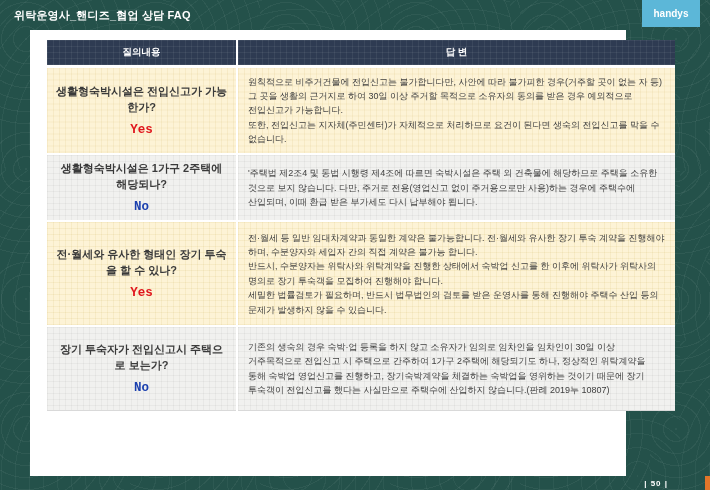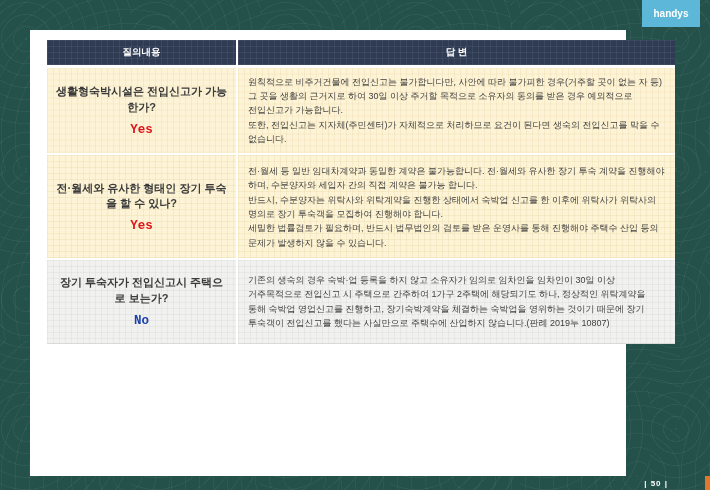--- a/index.html
+++ b/index.html
@@ -92,20 +92,21 @@
   .orange-bar {
     position:absolute; right:0; bottom:0;
     width:5px; height:14px; background:#e2762a;
   }
 </style>
 </head>
 <body>
 
 <div class="slide">
 
+  <div class="slide-title">위탁운영사_핸디즈_협업 상담 FAQ</div>
 
   <div class="logo">handys</div>
 
   <div class="card">
     <table class="faq">
       <colgroup>
           <col class="c-q">
           <col class="c-a">
         </colgroup>
       <thead>
@@ -116,20 +117,29 @@
       </thead>
       <tbody>
           <tr class="faq-row tone-yellow r-0">
     <td class="q-cell">
       <div class="q-text">생활형숙박시설은 전입신고가 가능한가?</div>
       <div class="q-verdict" style="color: rgb(224, 21, 28);">Yes</div>
     </td>
     <td class="a-cell">
       <div class="a-text">원칙적으로 비주거건물에 전입신고는 불가합니다만, 사안에 따라 불가피한 경우(거주할 곳이 없는 자 등) 그 곳을 생활의 근거지로 하여 30일 이상 주거할 목적으로 소유자의 동의를 받은 경우 예외적으로 전입신고가 가능합니다.
 또한, 전입신고는 지자체(주민센터)가 자체적으로 처리하므로 요건이 된다면 생숙의 전입신고를 막을 수 없습니다.</div>
+    </td>
+  </tr>
+          <tr class="faq-row tone-gray r-1">
+    <td class="q-cell">
+      <div class="q-text">생활형숙박시설은 1가구 2주택에 해당되나?</div>
+      <div class="q-verdict" style="color: rgb(26, 63, 174);">No</div>
+    </td>
+    <td class="a-cell">
+      <div class="a-text">'주택법 제2조4 및 동법 시행령 제4조에 따르면 숙박시설은 주택 외 건축물에 해당하므로 주택을 소유한 것으로 보지 않습니다. 다만, 주거로 전용(영업신고 없이 주거용으로만 사용)하는 경우에 주택수에 산입되며, 이때 환급 받은 부가세도 다시 납부해야 됩니다.</div>
     </td>
   </tr>
           <tr class="faq-row tone-yellow r-2">
     <td class="q-cell">
       <div class="q-text">전·월세와 유사한 형태인 장기 투숙을 할 수 있나?</div>
       <div class="q-verdict" style="color: rgb(224, 21, 28);">Yes</div>
     </td>
     <td class="a-cell">
       <div class="a-text">전·월세 등 일반 임대차계약과 동일한 계약은 불가능합니다. 전·월세와 유사한 장기 투숙 계약을 진행해야 하며, 수분양자와 세입자 간의 직접 계약은 불가능 합니다.
 반드시, 수분양자는 위탁사와 위탁계약을 진행한 상태에서 숙박업 신고를 한 이후에 위탁사가 위탁사의 명의로 장기 투숙객을 모집하여 진행해야 합니다.

